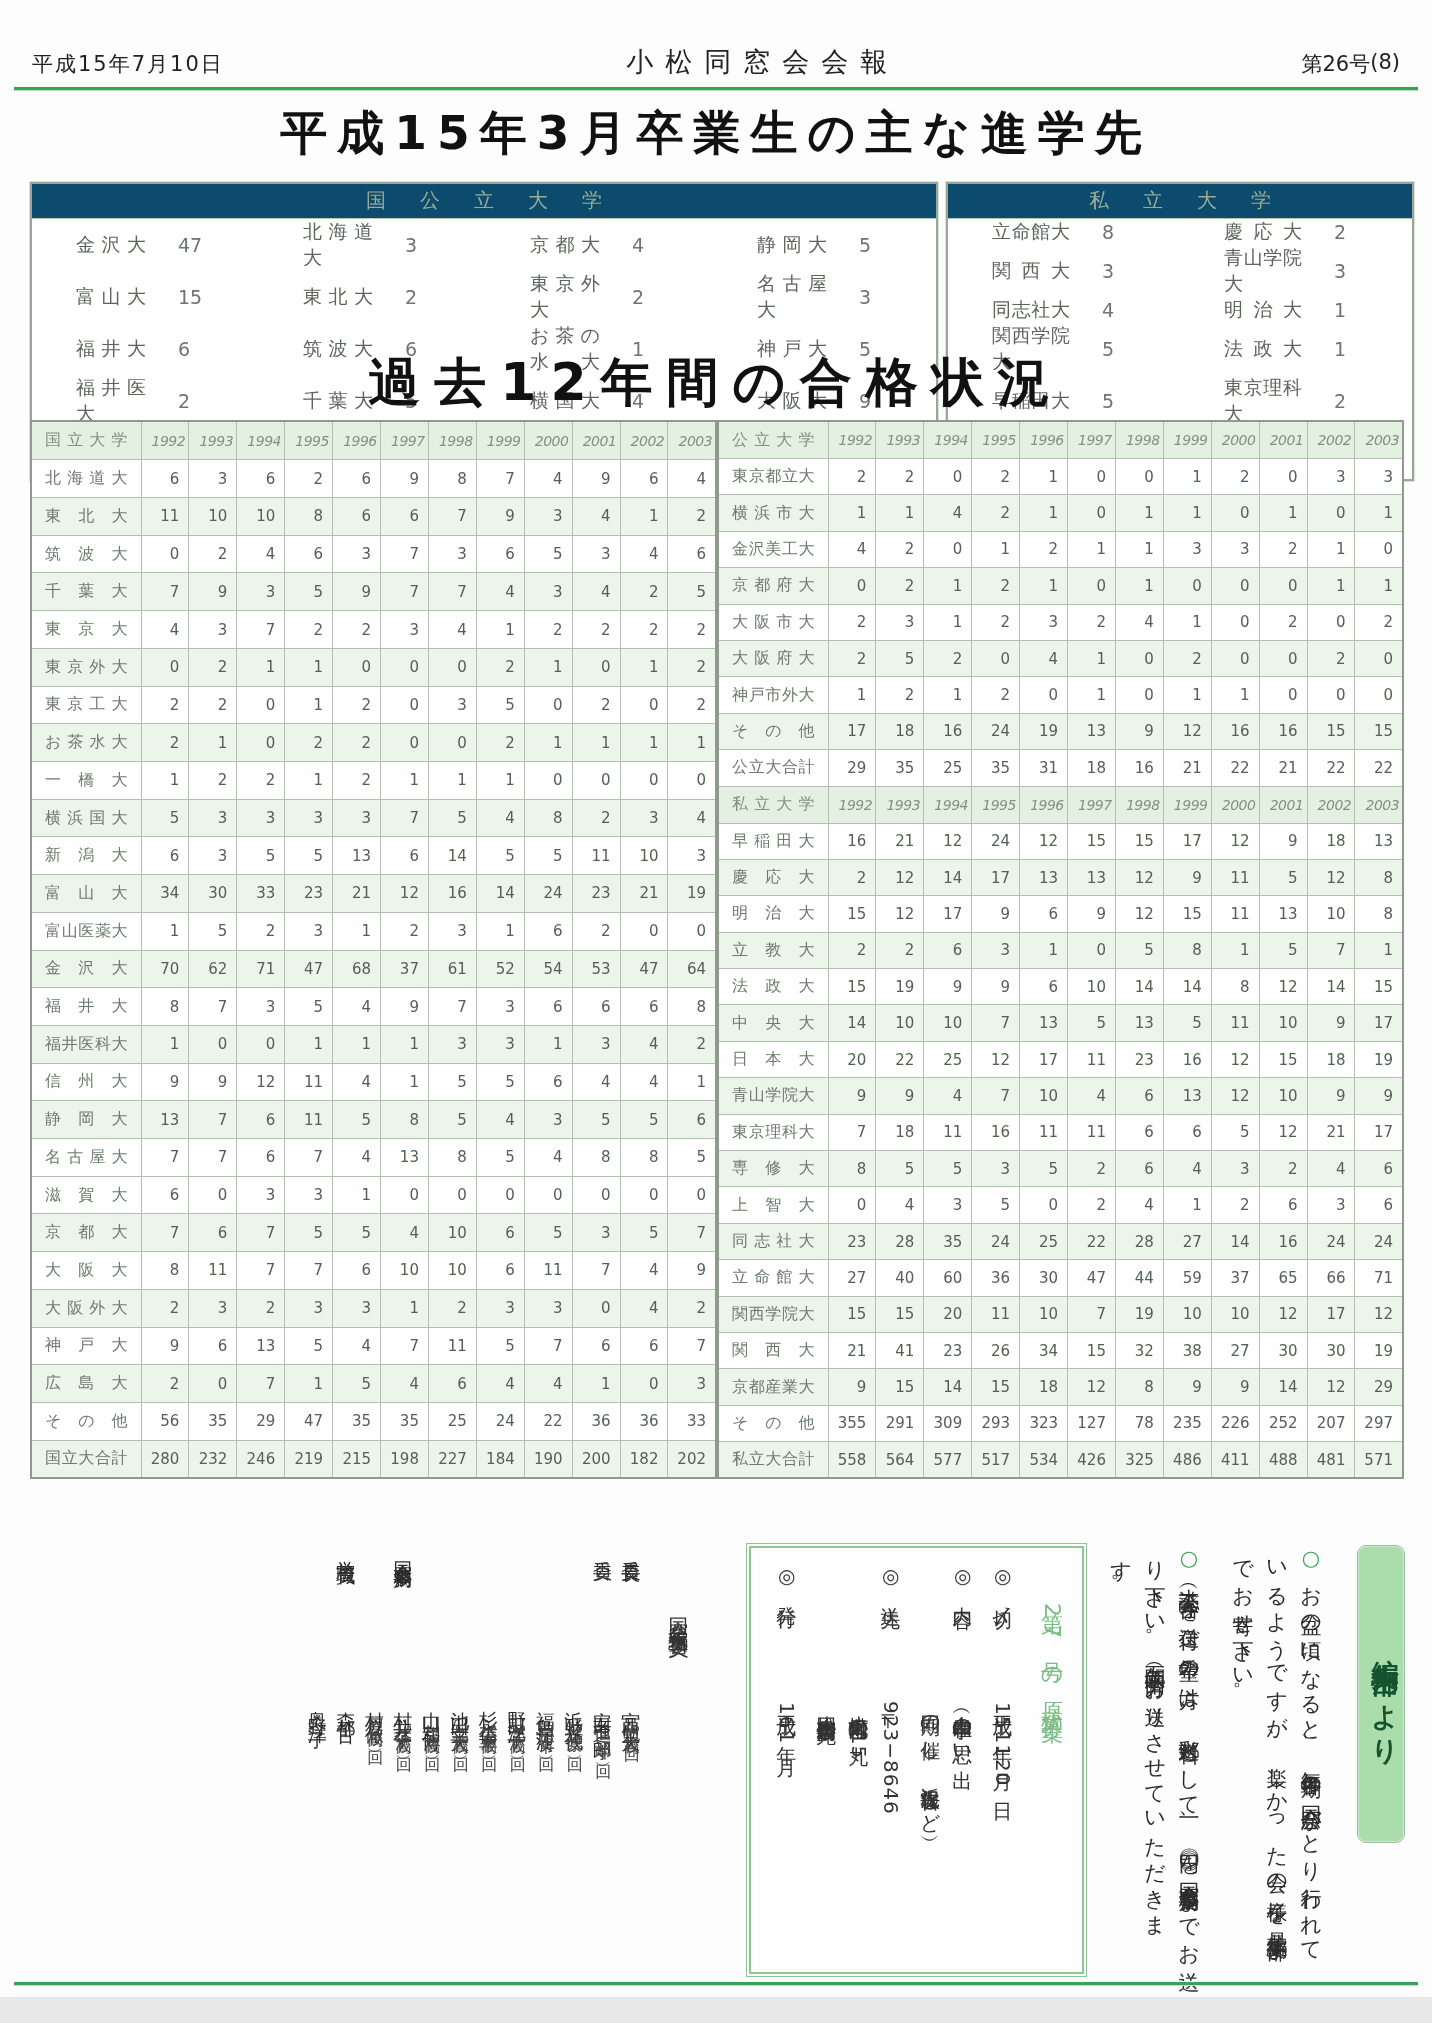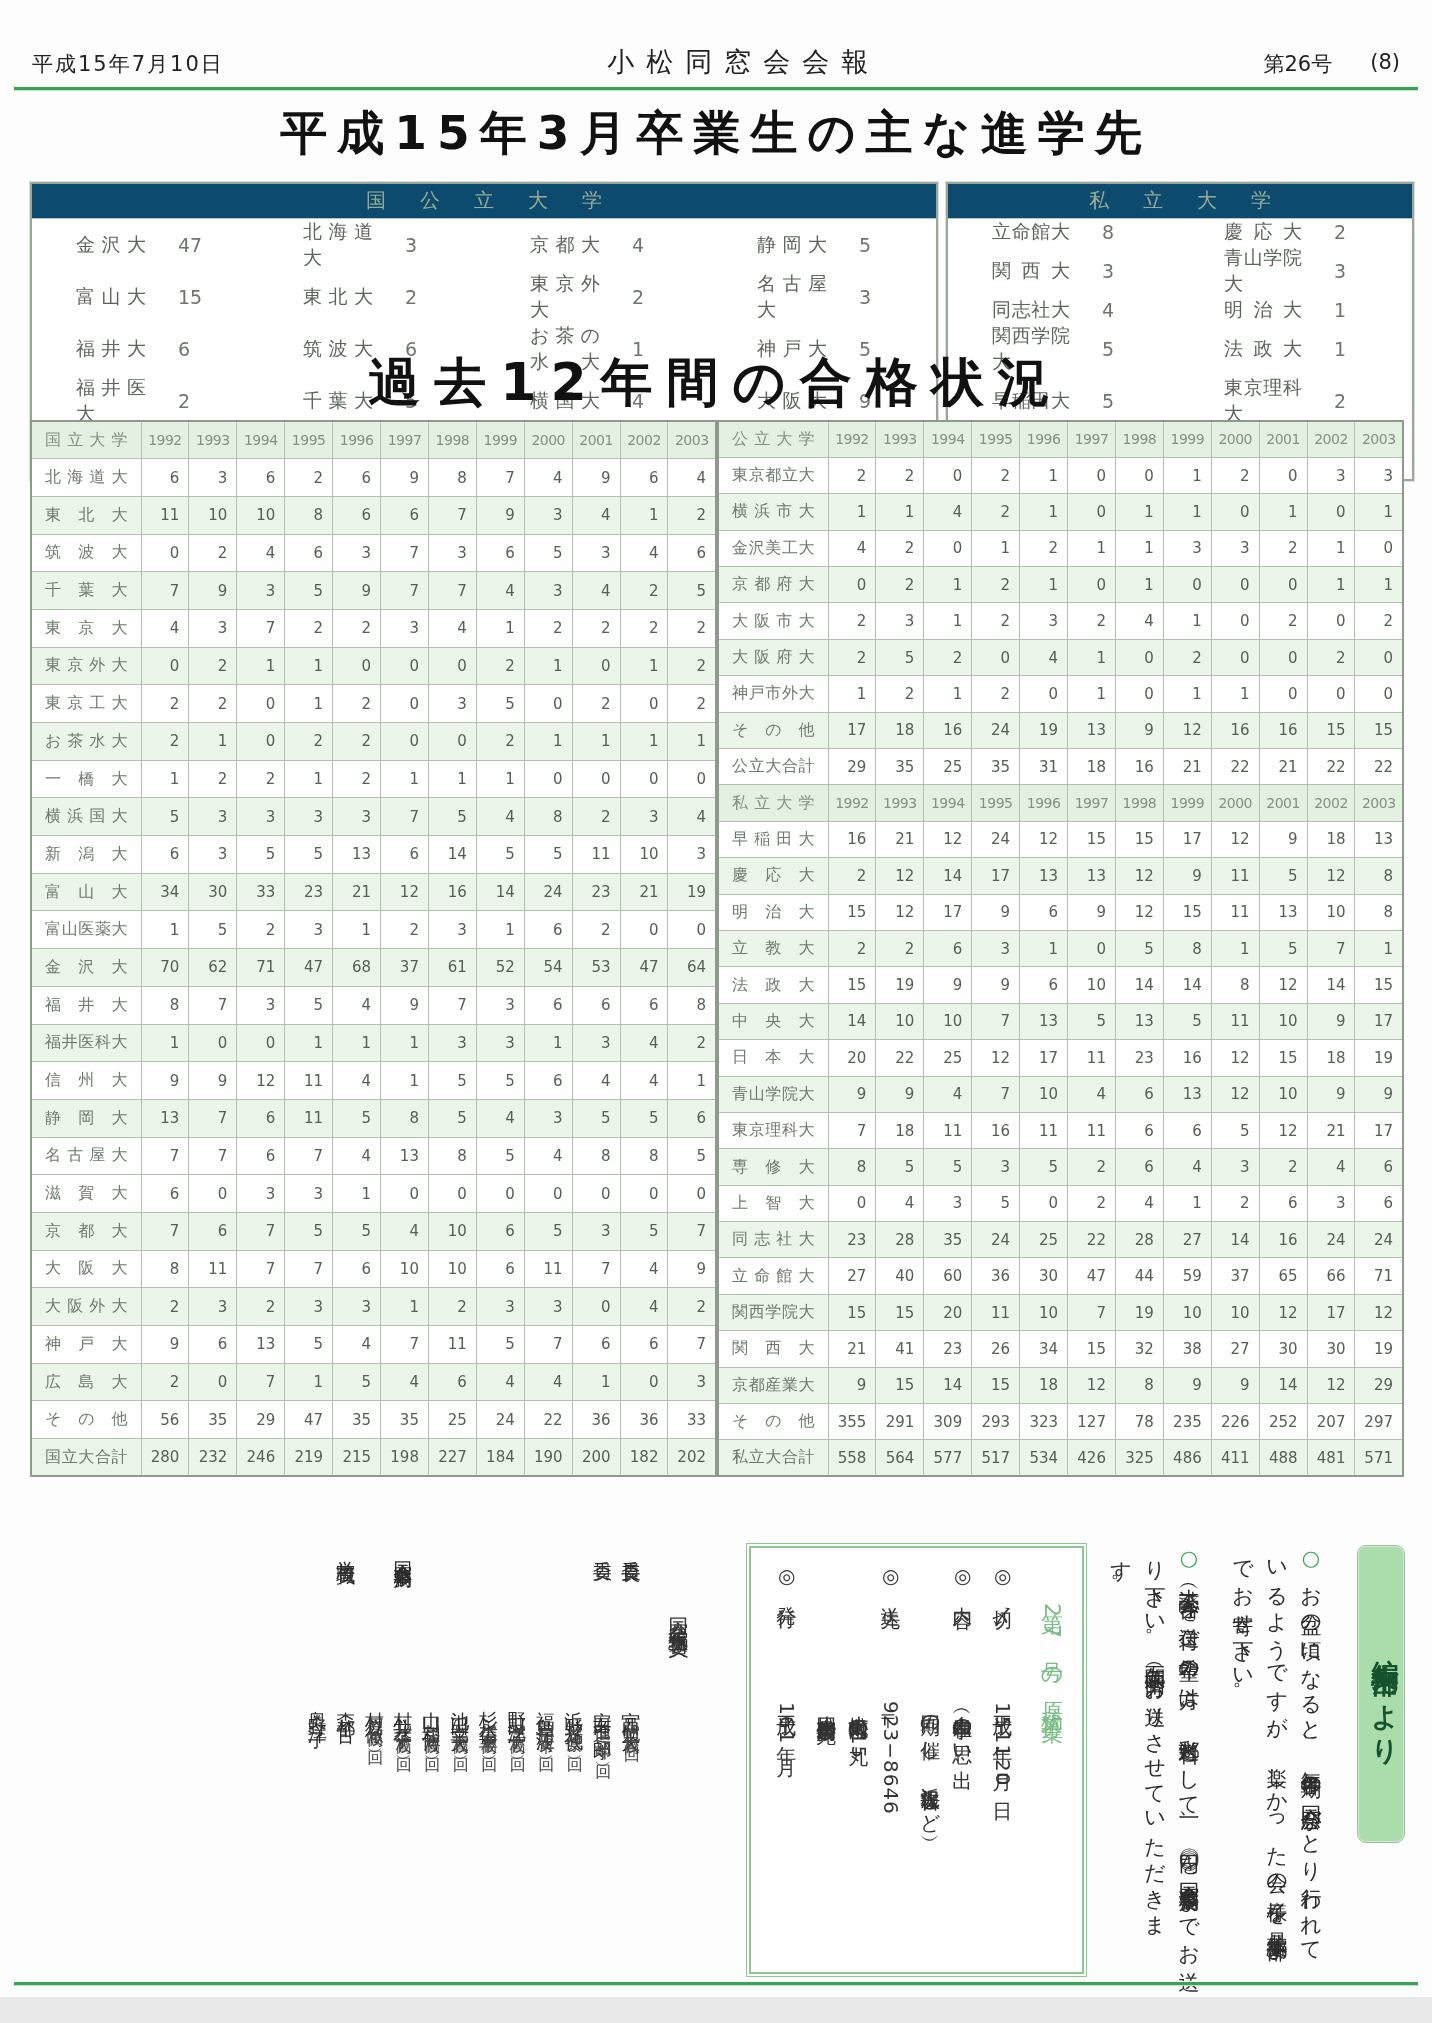--- a/index.html
+++ b/index.html
@@ -3,21 +3,21 @@
 <meta charset="utf-8">
 <style>
   * { margin:0; padding:0; box-sizing:border-box; }
   body { font-family:"DejaVu Sans","Liberation Sans",sans-serif; background:#e8e8e8; }
   .page { position:relative; width:1432px; height:1997px; background:#fcfdfc; margin:0 auto; overflow:hidden; }
 
   
   .masthead { position:absolute; top:44px; left:32px; right:32px; display:flex; align-items:baseline; justify-content:space-between; color:#222; }
   .m-date { font-size:21px; letter-spacing:2px; }
   .m-title { font-size:27px; letter-spacing:12px; font-weight:500; }
-  .m-right { font-size:21px; display:flex; gap:38px; }
+  .m-right { font-size:21px; display:flex; }
   .rule { position:absolute; left:14px; right:14px; height:5px;
           background:linear-gradient(#f4faf4 0 1px, #3aa256 1px 4px, #bfe2c6 4px 5px); }
   .rule1 { top:86px; } .rule2 { top:1981px; }
 
   .h1 { position:absolute; width:100%; text-align:center; font-weight:bold; color:#111; }
   .title1 { top:102px; font-size:47px; letter-spacing:10px; }
   .title2 { top:348px; font-size:52px; letter-spacing:14px; }
 
   
   .t1wrap { position:absolute; top:182px; left:30px; width:1374px; display:flex; gap:8px; }
@@ -34,21 +34,21 @@
 
   
   .btwrap { position:absolute; top:420px; left:30px; width:1374px; display:flex; }
   table.bt { border-collapse:collapse; table-layout:fixed; width:687px; border:2px solid #8e9a8c; }
   .bt td { border:1px solid #b3bfb1; height:36.4px; font-size:15px; background:#fdfefd; }
   .bt tr.stripe td { background:#ecf5ea; }
   .bt td.bt-label { color:#6d7a6d; font-size:16px; text-align:justify; text-align-last:justify; padding:0 13px; }
   .bt td.num { color:#556055; text-align:right; padding-right:9px; }
   .bt tr.bt-hrow td { background:#e4f0e1; color:#83927f; }
   .bt td.bt-hlabel { font-size:16px; text-align:justify; text-align-last:justify; padding:0 13px; }
-  .bt td.bt-year { font-size:14px; text-align:center; padding:0; letter-spacing:-0.5px; }
+  .bt td.bt-year { font-size:14px; text-align:left; padding:10px; letter-spacing:-0.5px;font-style:italic; }
 
   
   .bottom { position:absolute; top:1546px; left:28px; right:28px; height:428px;
             writing-mode:vertical-rl; color:#2c2c2c; }
   .badge { width:46px; height:296px; background:#abdcab; border:1px solid #cfe9cf; outline:1px solid #9bbf9b;
            border-radius:8px; font-size:27px; font-weight:bold; color:#14532d; text-align:center;
            letter-spacing:4px; padding-top:4px; margin-block-end:30px; }
   .note { font-size:21px; line-height:1.62; margin-block-end:20px; letter-spacing:2px; }
   .note .bullet { color:#3aa256; }
   .vbox { height:428px; border:2px solid #8cc794; outline:1px solid #8cc794; outline-offset:2px;

